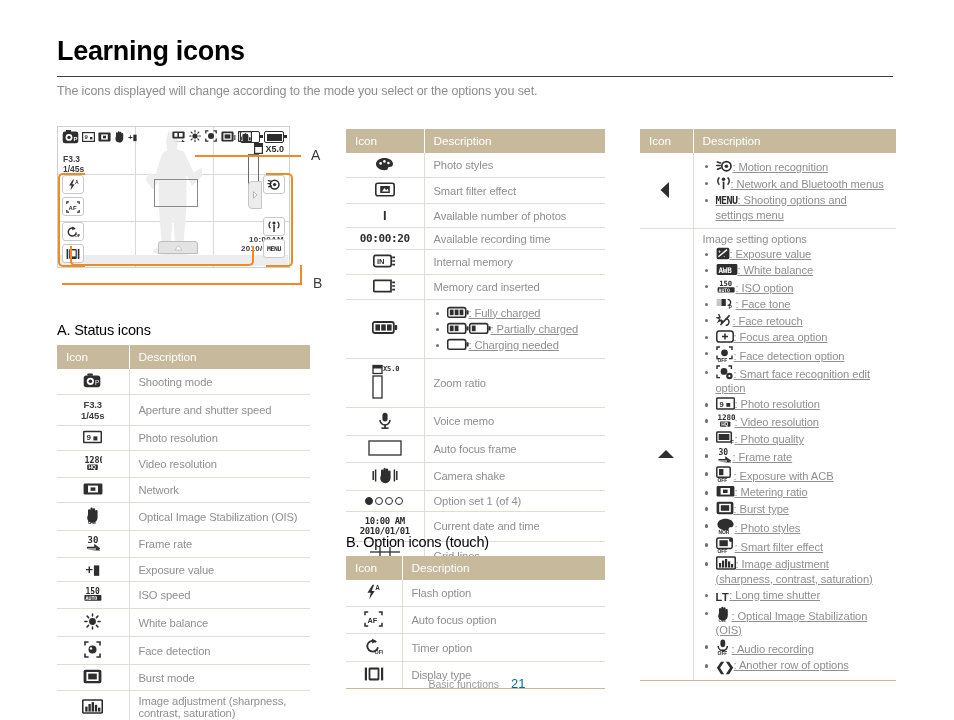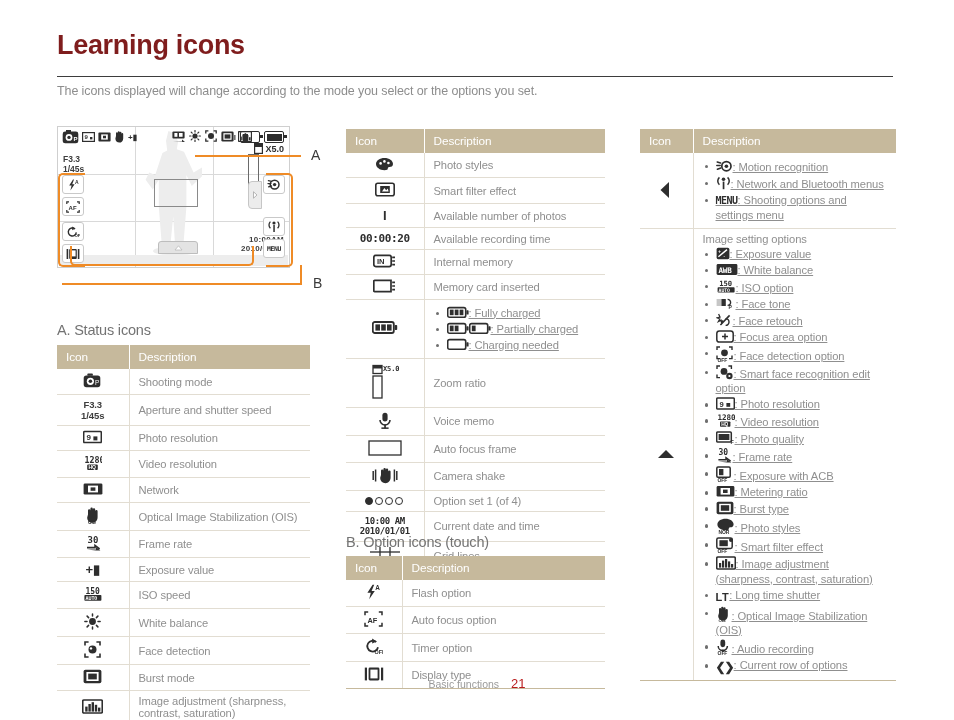--- a/index.html
+++ b/index.html
@@ -5,22 +5,22 @@
   html,body{margin:0;padding:0;}
   body{
     width:954px;height:720px;background:#ffffff;
     font-family:"Liberation Sans", sans-serif;
     color:#6f6f6f;overflow:hidden;position:relative;
   }
   .page{position:absolute;inset:0;}
 
   
   .title{
-    position:absolute;left:57px;top:30px;
-    font-size:27px;font-weight:bold;color:#7f1d1d;
+    position:absolute;left:57px;top:36px;
+    font-size:27px;font-weight:bold;color:#000000;
     letter-spacing:-0.3px;
   }
   .title-rule{
     position:absolute;left:57px;top:76px;width:836px;height:1px;
     background:#3d3d3d;
   }
   .subtitle{
     position:absolute;left:57px;top:84px;
     font-size:12.5px;color:#8d8d8d;letter-spacing:-0.1px;
   }
@@ -110,21 +110,21 @@
     position:absolute;left:300px;top:265px;width:1.6px;height:19px;background:#ef8b26;
   }
   .lineB-h{
     position:absolute;left:62px;top:283px;width:240px;height:1.6px;background:#ef8b26;
   }
   .lblA{position:absolute;left:311px;top:147px;font-size:14px;color:#3a3a3a;font-weight:normal;}
   .lblB{position:absolute;left:313px;top:275px;font-size:14px;color:#3a3a3a;font-weight:normal;}
 
   
   .sec-head{
-    position:absolute;font-size:14.5px;color:#737373;letter-spacing:-0.2px;
+    position:absolute;font-size:14.5px;color:#000000;letter-spacing:-0.2px;
   }
 
   
   table.icons{
     border-collapse:collapse;table-layout:fixed;font-size:11.2px;
   }
   table.icons th{
     background:#c6b99c;color:#ffffff;font-weight:normal;text-align:left;
     padding:5px 9px;font-size:11.8px;letter-spacing:-0.1px;
   }
@@ -162,21 +162,21 @@
   .g{
     display:inline-flex;align-items:center;justify-content:center;
     color:#2e2e2e;font-weight:bold;vertical-align:-2px;
   }
   .mono{font-family:"DejaVu Sans Mono", monospace;}
 
   .footer{
     position:absolute;left:0;right:0;top:676px;text-align:center;
     font-size:10.5px;color:#9a9a9a;
   }
-  .footer .pg{font-size:13px;color:#b91c1c;margin-left:12px;}
+  .footer .pg{font-size:13px;color:#0369a1;margin-left:12px;}
 
   .batt{display:inline-block;position:relative;width:18px;height:10px;
     border:1.5px solid #2e2e2e;border-radius:2px;vertical-align:-1px;}
   .batt:after{content:"";position:absolute;right:-3.5px;top:2.5px;width:2.5px;height:3px;background:#2e2e2e;}
   .batt i{position:absolute;left:1.5px;top:1.5px;bottom:1.5px;background:#2e2e2e;display:block;}
   .batt i.f{right:1.5px;}
   .batt i.h{width:5px;}
   .dot{display:inline-block;width:6px;height:6px;border-radius:50%;border:1.3px solid #2e2e2e;margin-right:2px;}
   .dot.on{background:#2e2e2e;}
 </style>
@@ -1025,21 +1025,21 @@
                   </svg>
                 </span><span>: Optical Image Stabilization (OIS)</span></li>
             <li><span class="g">
                   <svg width="16" height="16" viewBox="0 0 16 16">
                     <rect x="4.4" y="0.6" width="4.8" height="7.6" rx="2.4" fill="#2e2e2e"></rect>
                     <path d="M2.2,7 A4.6,4.6 0 0 0 11.4,7" fill="none" stroke="#2e2e2e" stroke-width="1.5"></path>
                     <rect x="6" y="10.6" width="1.6" height="2.6" fill="#2e2e2e"></rect>
                     <text x="1.6" y="15.8" font-size="5" font-weight="bold" fill="#2e2e2e" font-family="Liberation Sans">OFF</text>
                   </svg>
                 </span><span>: Audio recording</span></li>
-            <li><span class="g" style="font-size:12px;letter-spacing:-1px">❮❯</span><span>: Current row of options</span></li>
+            <li><span class="g" style="font-size:12px;letter-spacing:-1px">❮❯</span><span>: Another row of options</span></li>
           </ul>
         </td>
       </tr>
     </tbody>
   </table>
 
   <div class="footer">
     <span>Basic functions</span><span class="pg">21</span>
   </div>
 

